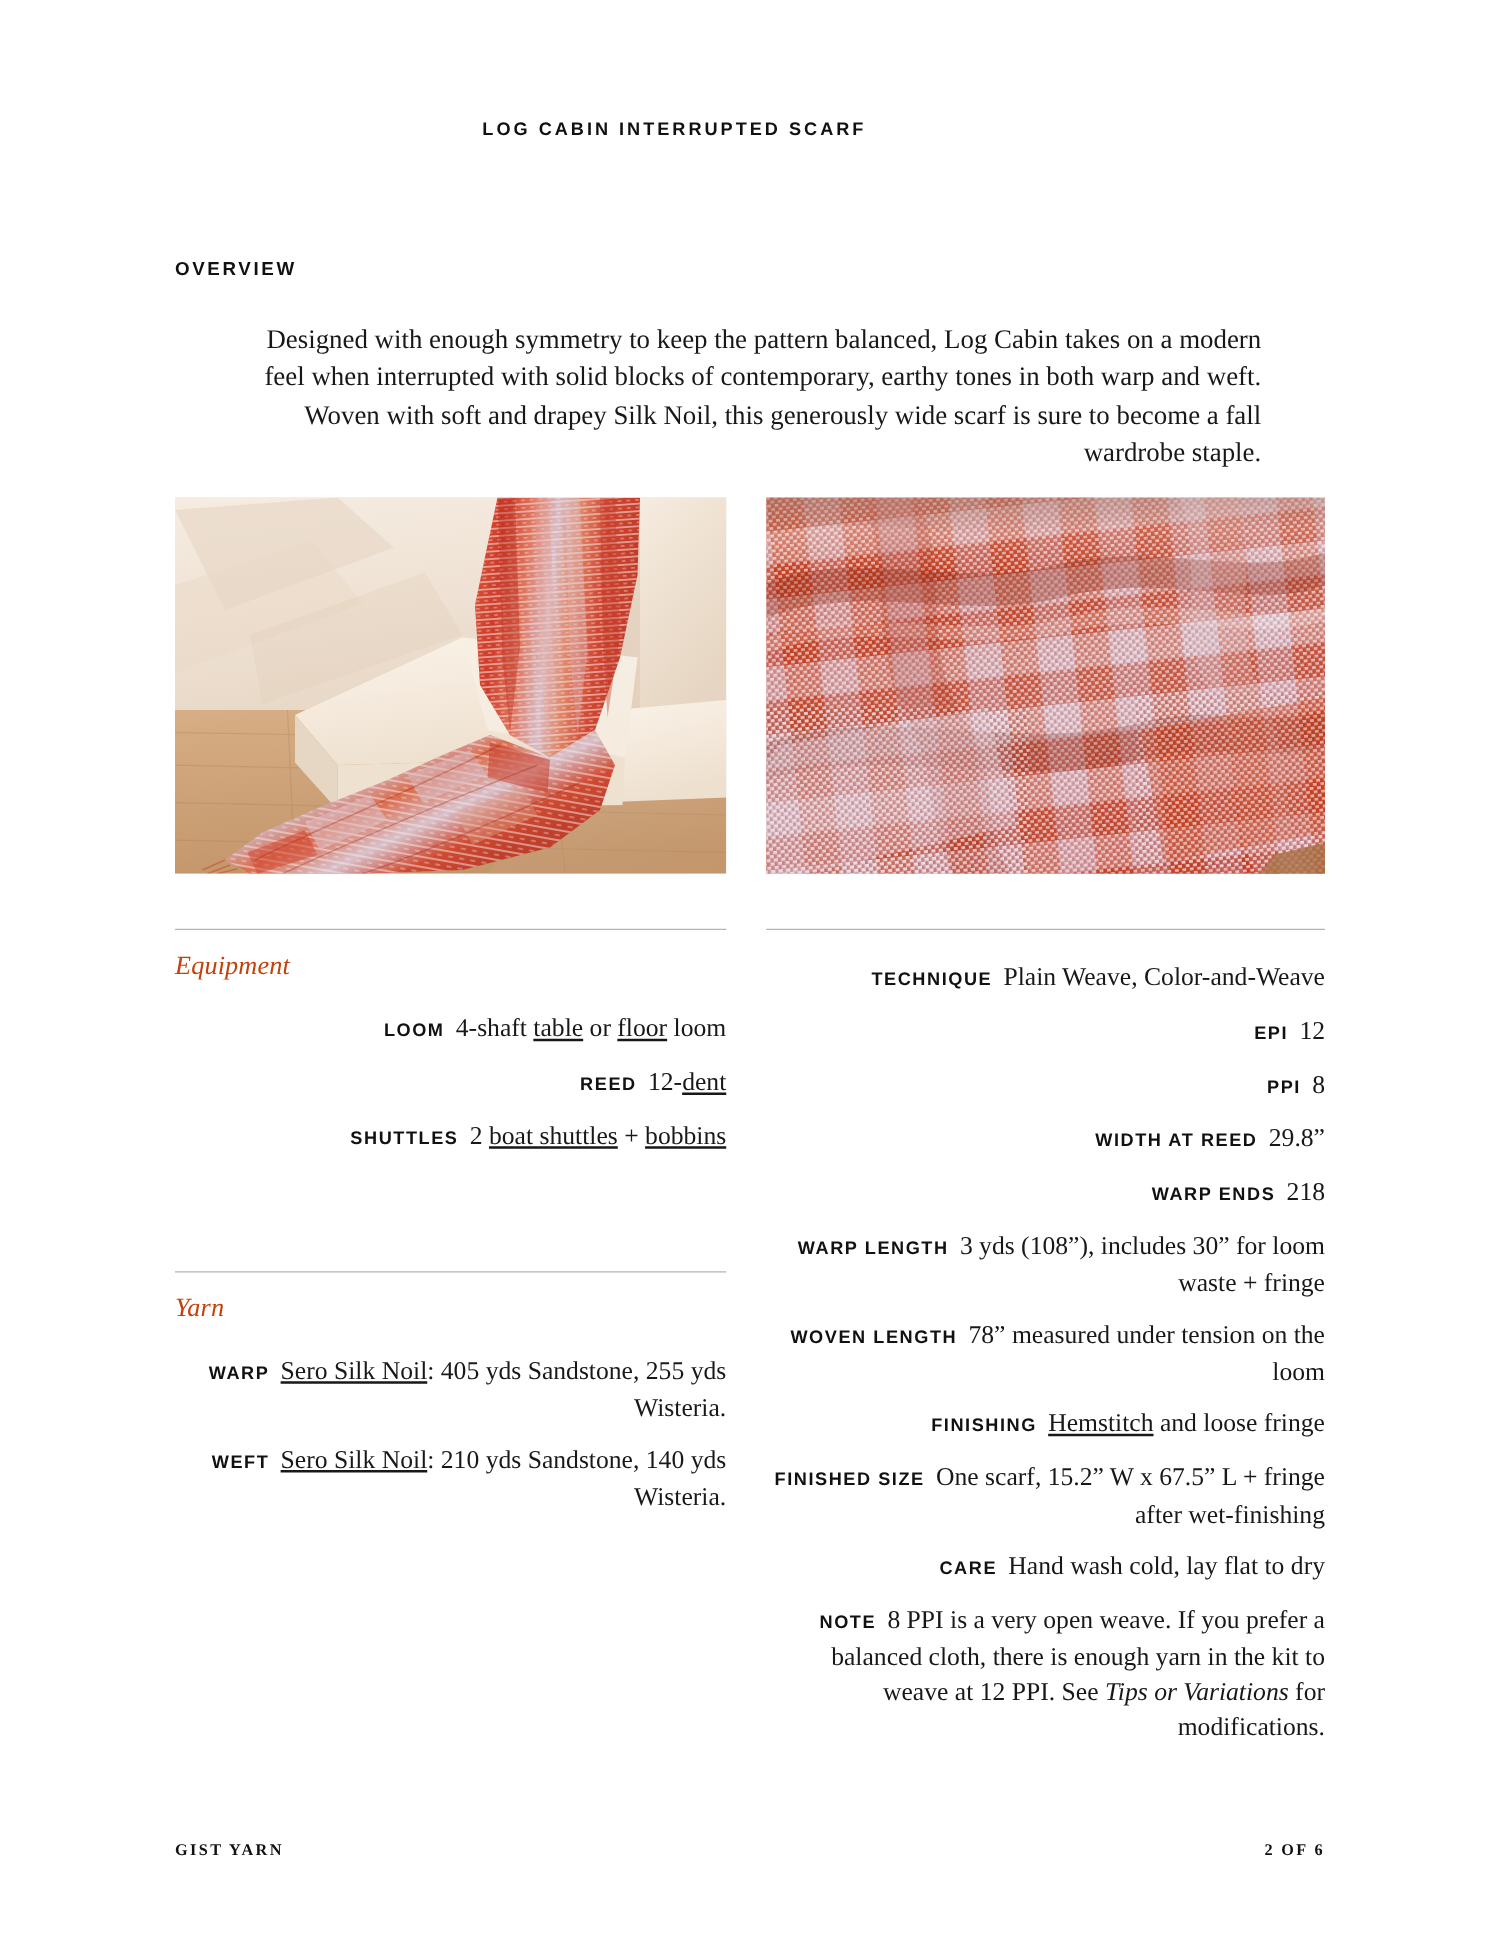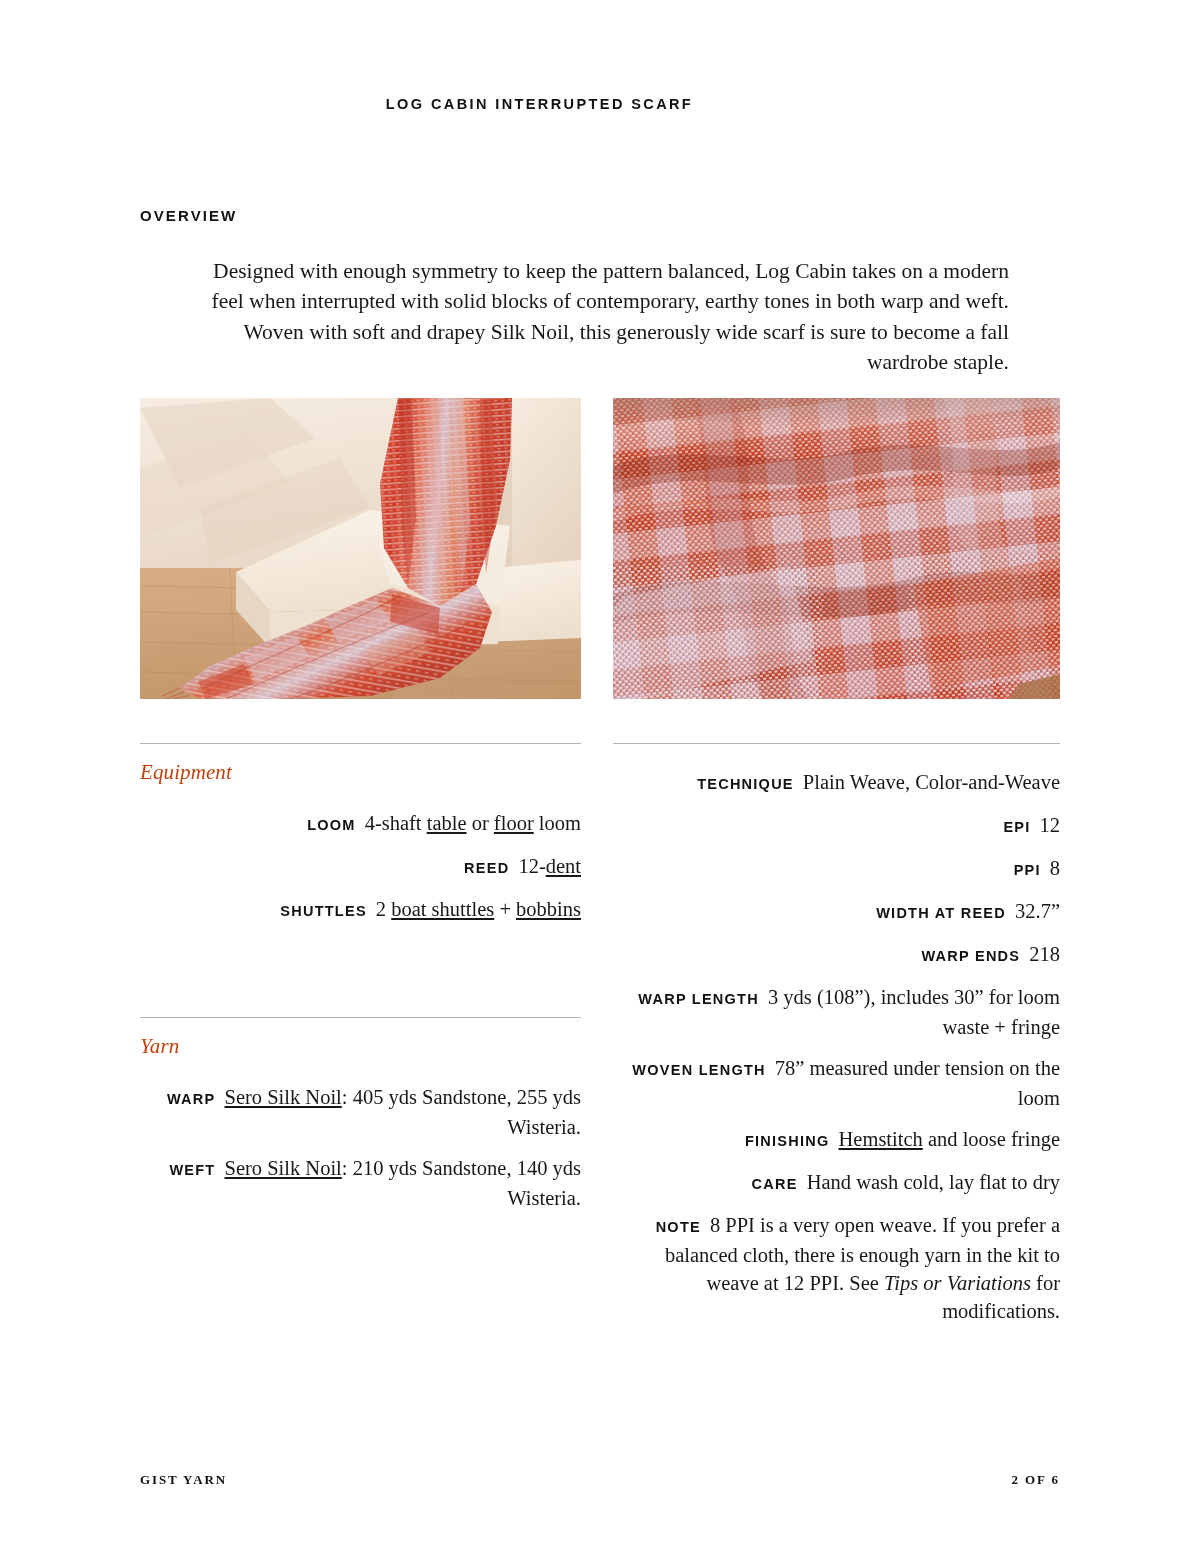--- a/index.html
+++ b/index.html
@@ -413,33 +413,36 @@
       <li class="spec-item">
         <span class="spec-label">TECHNIQUE</span><span class="gap"></span><span class="spec-value">Plain Weave, Color-and-Weave</span>
       </li>
       <li class="spec-item">
         <span class="spec-label">EPI</span><span class="gap"></span><span class="spec-value">12</span>
       </li>
       <li class="spec-item">
         <span class="spec-label">PPI</span><span class="gap"></span><span class="spec-value">8</span>
       </li>
       <li class="spec-item">
-        <span class="spec-label">WIDTH AT REED</span><span class="gap"></span><span class="spec-value">32.7”</span>
+        <span class="spec-label">WIDTH AT REED</span><span class="gap"></span><span class="spec-value">29.8”</span>
       </li>
       <li class="spec-item">
         <span class="spec-label">WARP ENDS</span><span class="gap"></span><span class="spec-value">218</span>
       </li>
       <li class="spec-item">
         <span class="spec-label">WARP LENGTH</span><span class="gap"></span><span class="spec-value">3 yds (108”), includes 30” for loom waste + fringe</span>
       </li>
       <li class="spec-item">
         <span class="spec-label">WOVEN LENGTH</span><span class="gap"></span><span class="spec-value">78” measured under tension on the loom</span>
       </li>
       <li class="spec-item">
         <span class="spec-label">FINISHING</span><span class="gap"></span><span class="spec-value"><a class="lnk" href="#">Hemstitch</a><span> and loose fringe</span></span>
+      </li>
+      <li class="spec-item">
+        <span class="spec-label">FINISHED SIZE</span><span class="gap"></span><span class="spec-value">One scarf, 15.2” W x 67.5” L + fringe after wet-finishing</span>
       </li>
       <li class="spec-item">
         <span class="spec-label">CARE</span><span class="gap"></span><span class="spec-value">Hand wash cold, lay flat to dry</span>
       </li>
       <li class="spec-item">
         <span class="spec-label">NOTE</span><span class="gap"></span><span class="spec-value"><span>8 PPI is a very open weave. If you prefer a balanced cloth, there is enough yarn in the kit to weave at 12 PPI. See </span><span class="ital">Tips or Variations</span><span> for modifications.</span></span>
       </li>
     </ul>
   </div>
 

